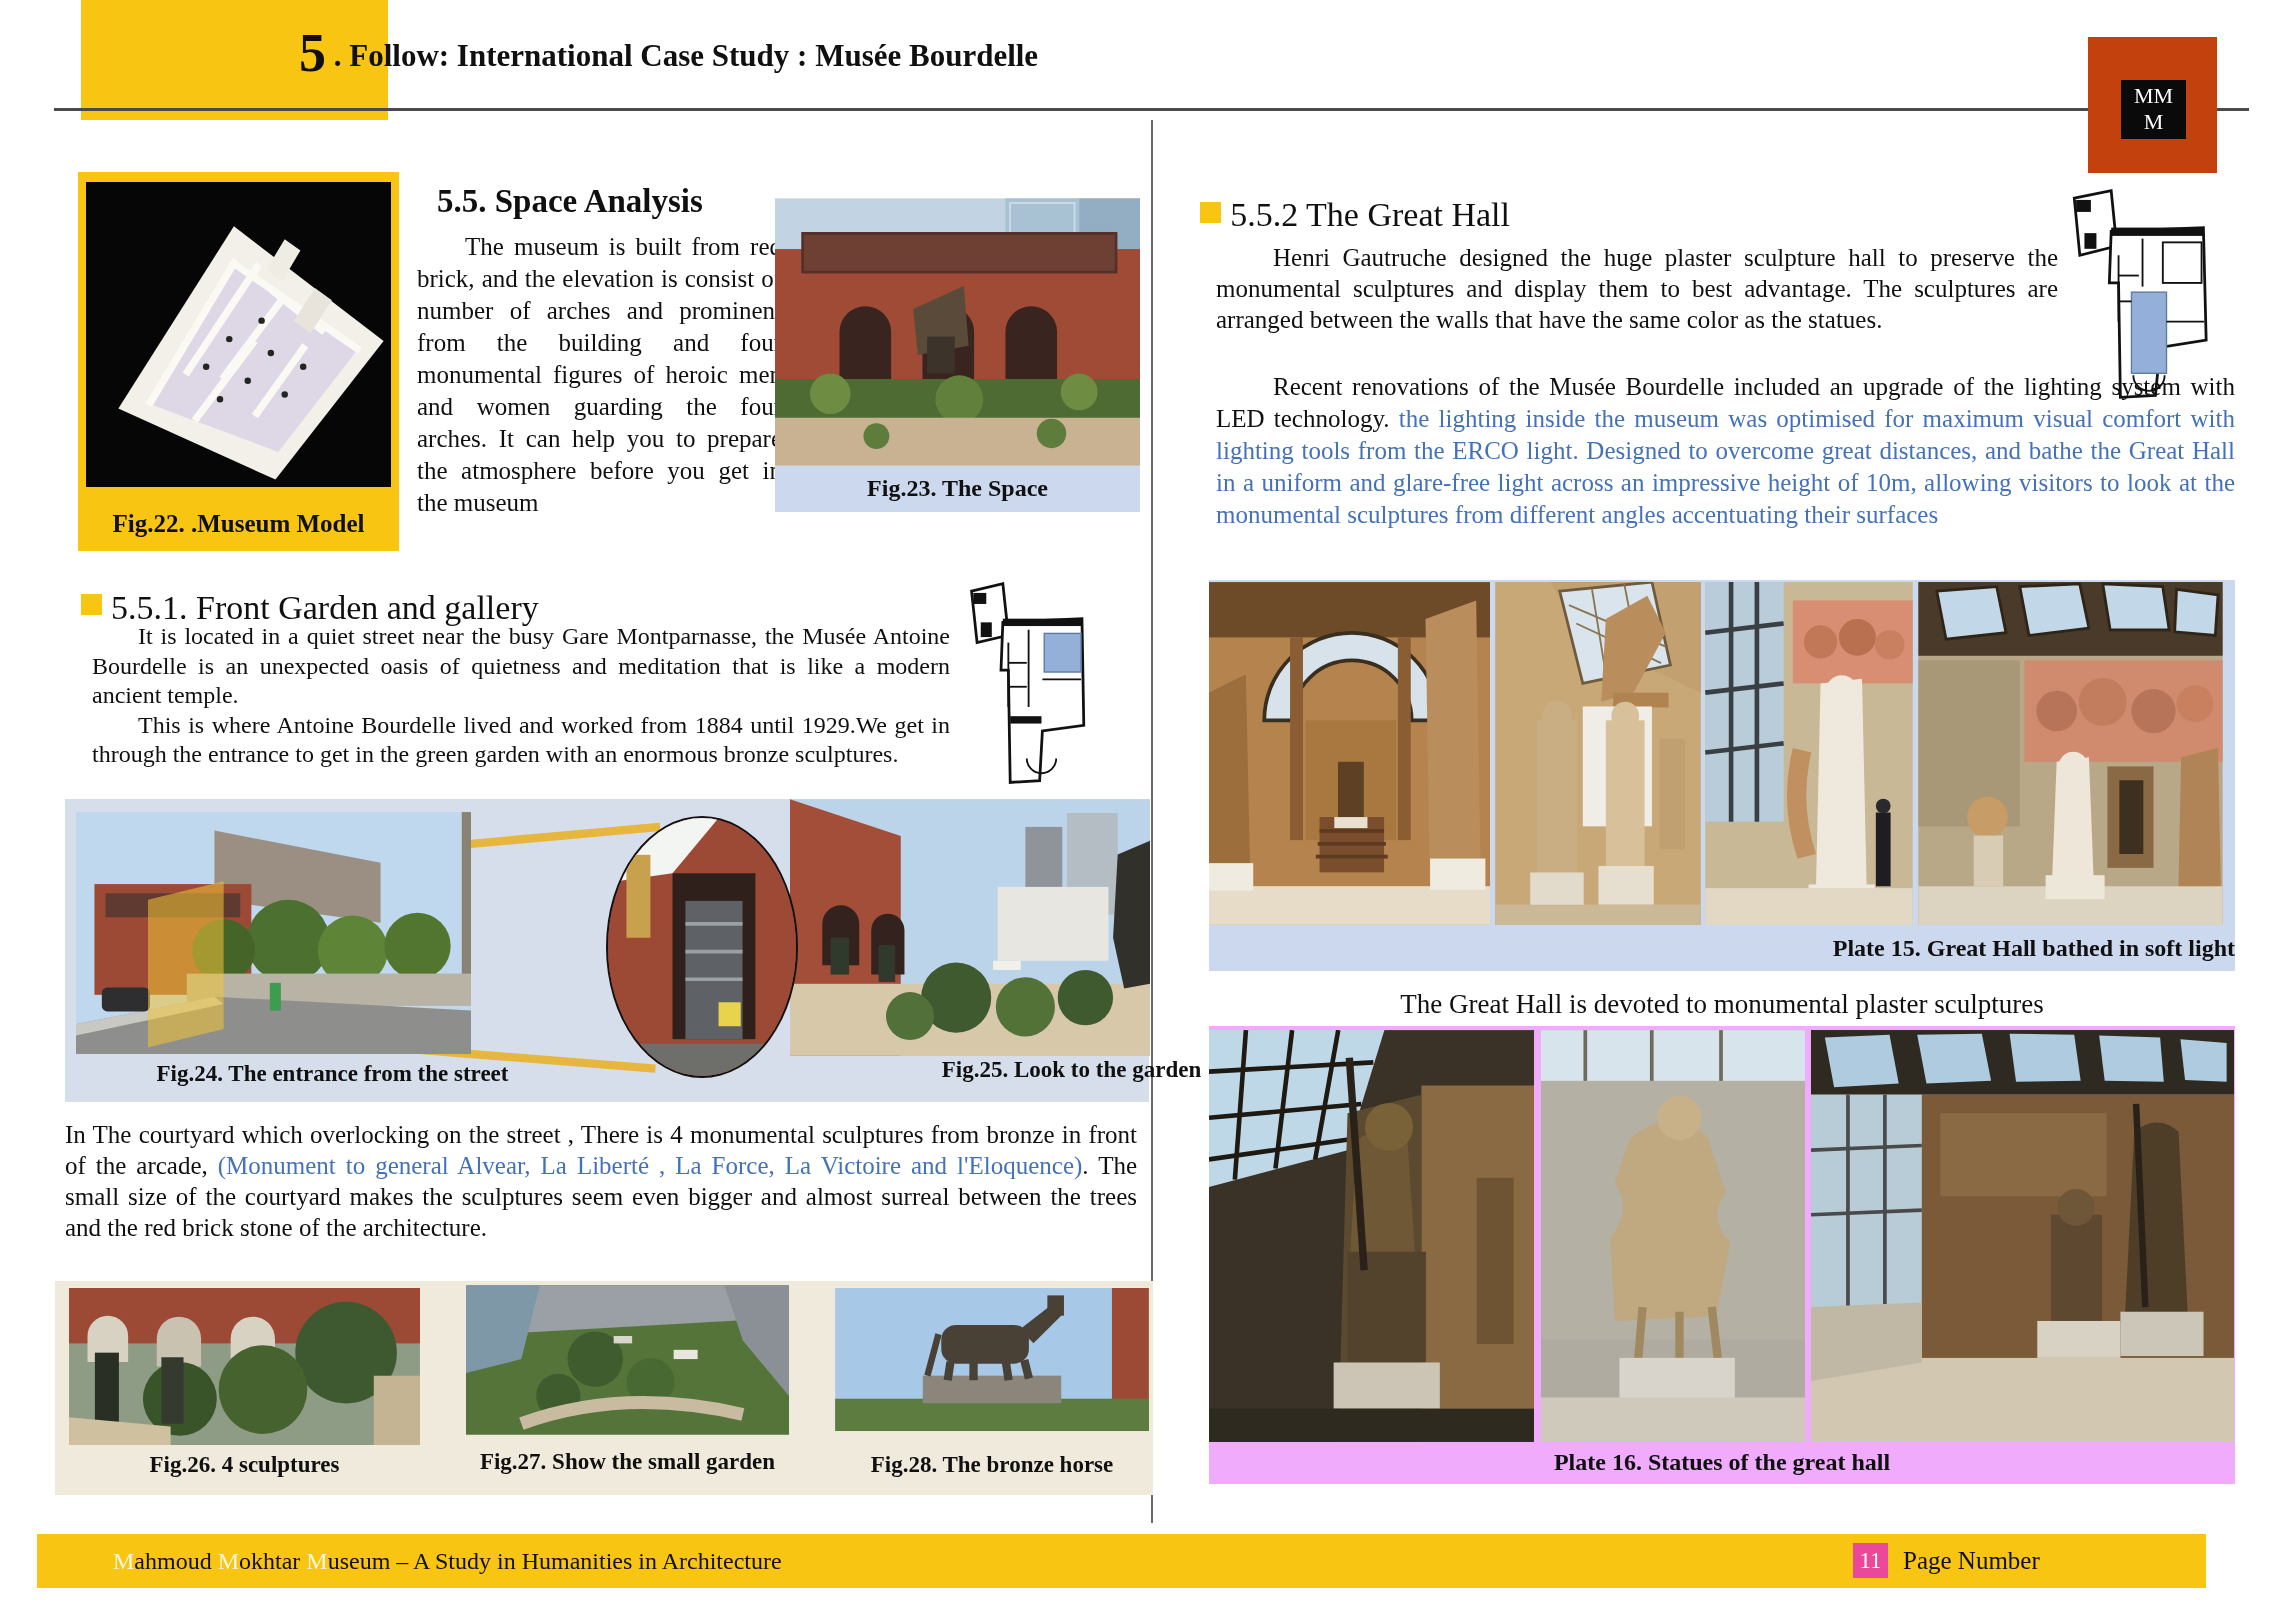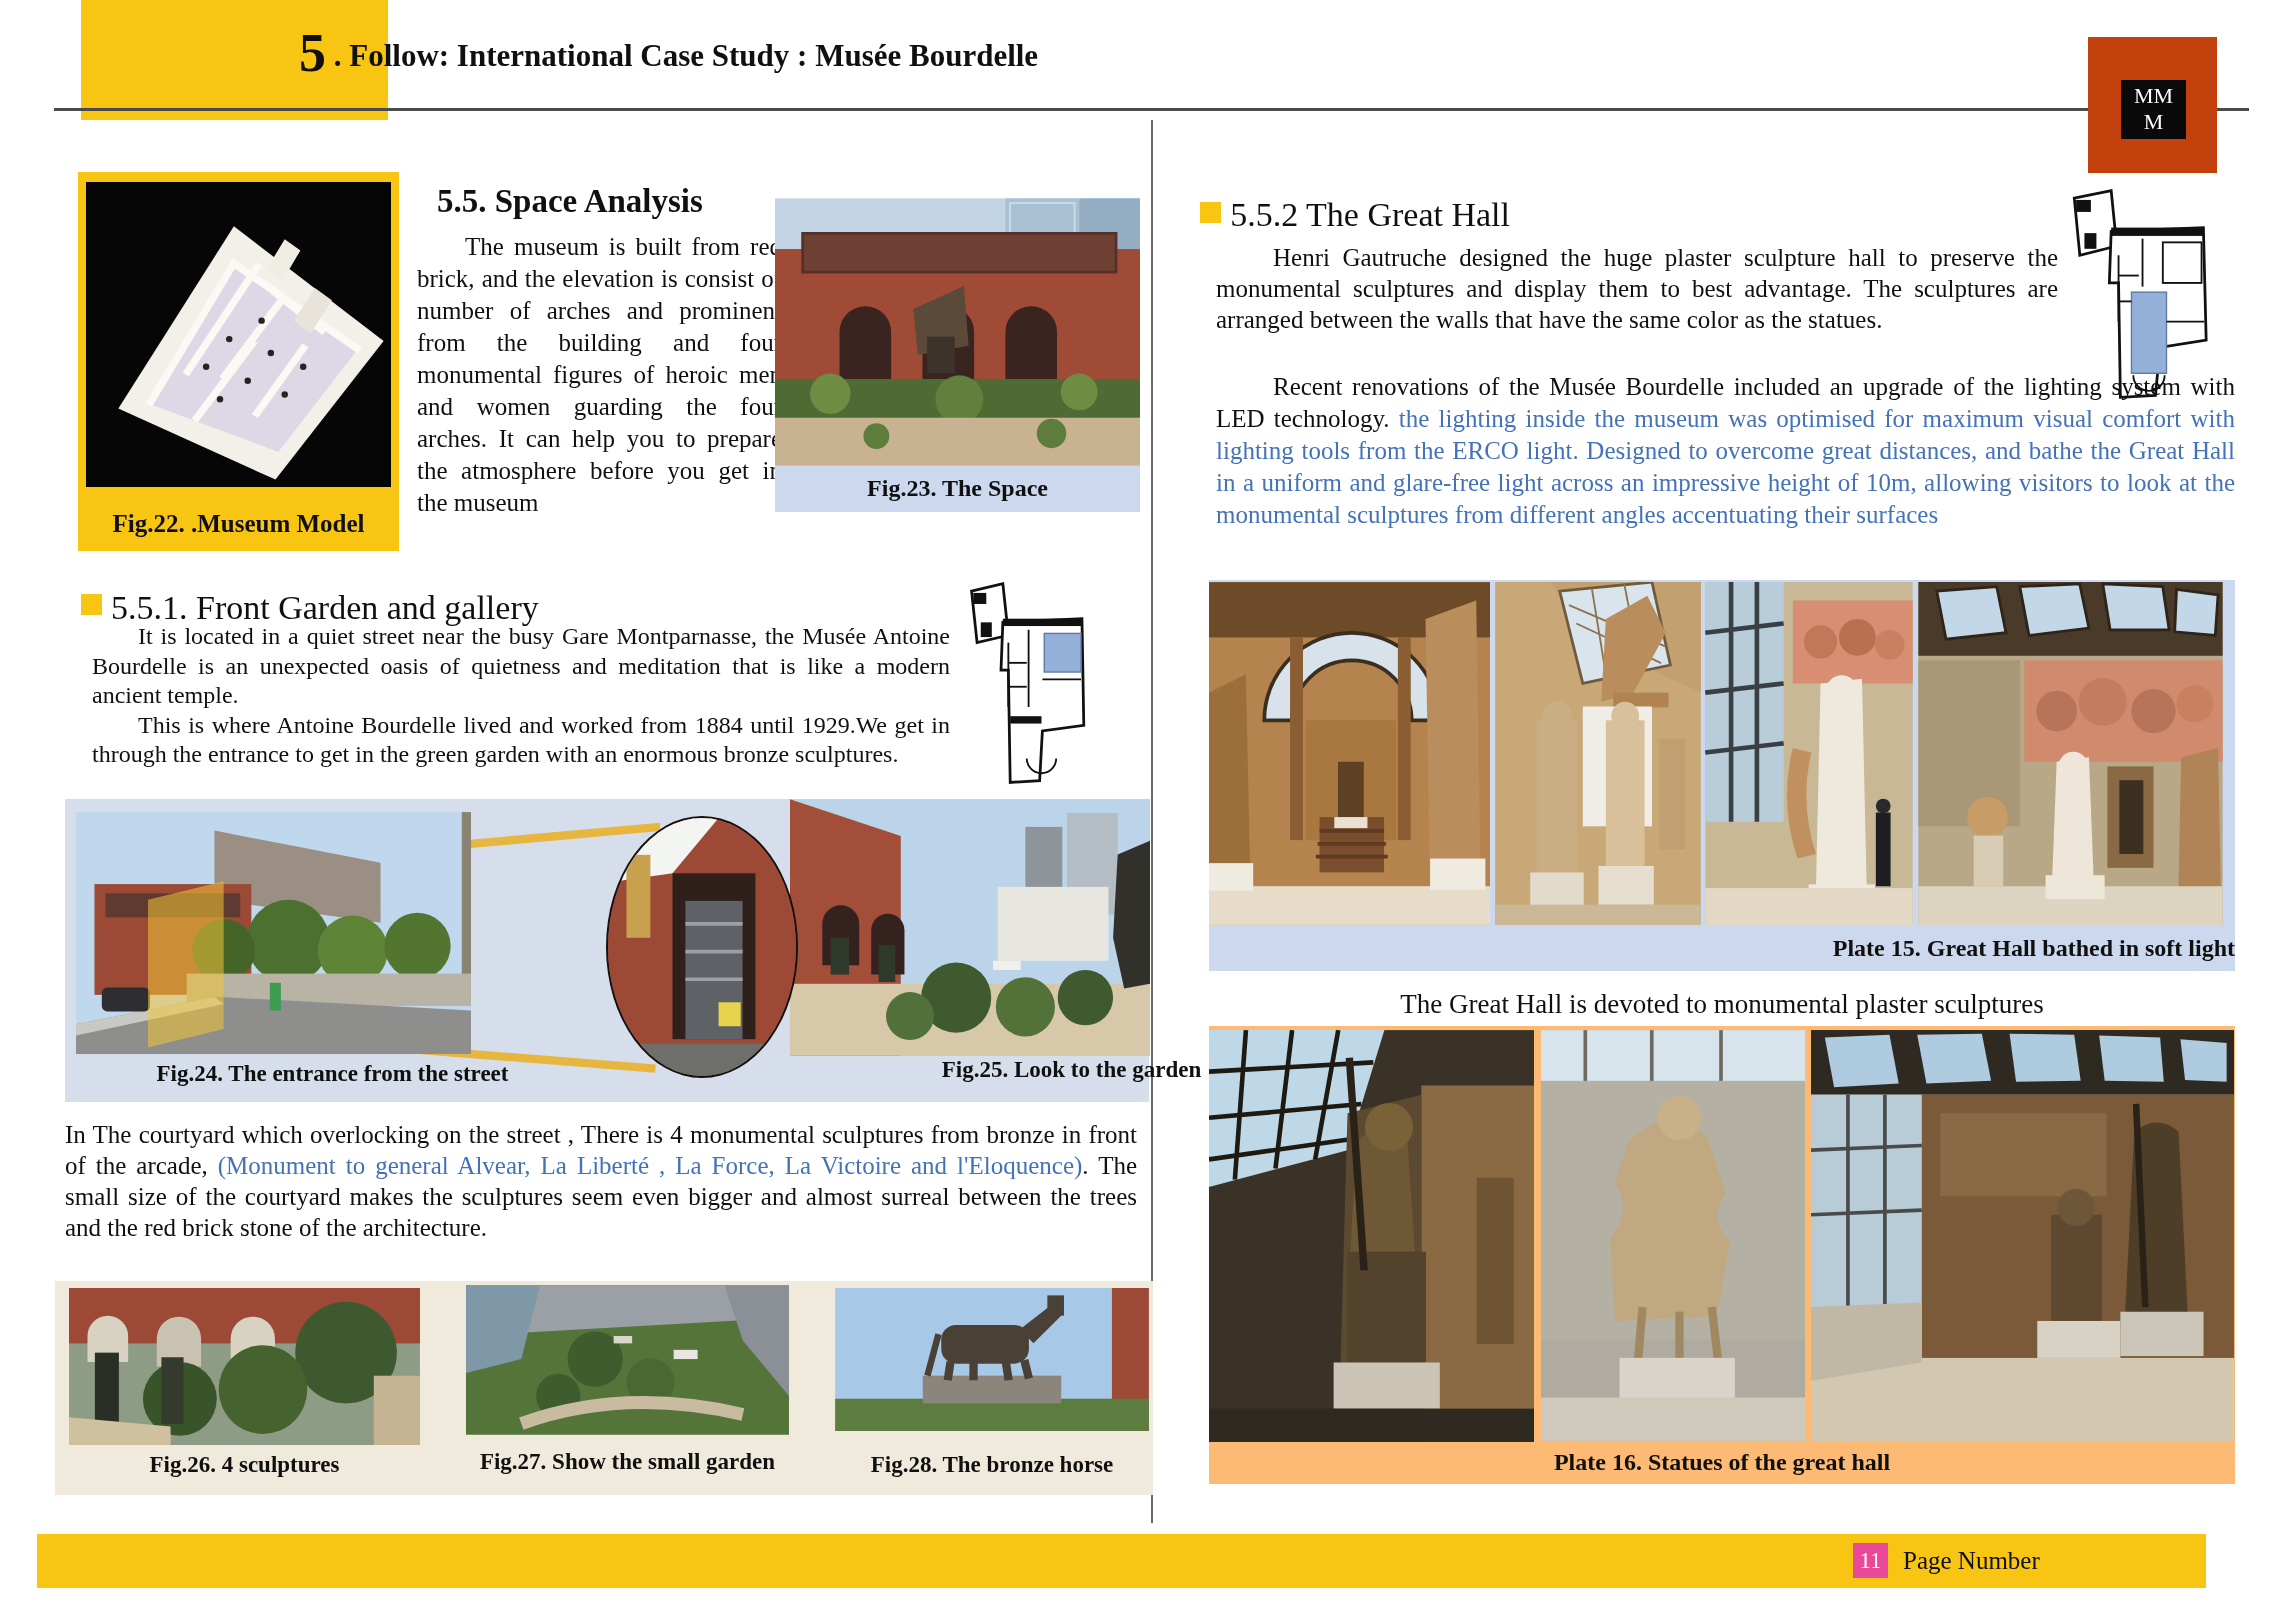--- a/index.html
+++ b/index.html
@@ -54,21 +54,21 @@
   .plan2{left:2054px;top:183px;width:166px;height:222px;}
   .q1{left:1216px;top:242px;width:842px;font-size:25px;line-height:31px;text-align:justify;text-indent:57px;}
   .q2{left:1216px;top:371px;width:1019px;font-size:25px;line-height:32px;text-align:justify;text-indent:57px;}
   .panel15{left:1209px;top:580px;width:1026px;height:391px;background:#CBD8ED;}
   .p15a{position:absolute;left:0;top:1.8px;width:281px;height:343px;}
   .p15b{position:absolute;left:286px;top:1.8px;width:206px;height:343px;}
   .p15c{position:absolute;left:496px;top:1.8px;width:208px;height:343px;}
   .p15d{position:absolute;left:709px;top:1.8px;width:305px;height:343px;}
   .cap15{position:absolute;left:0;top:345px;width:100%;line-height:46px;font-weight:bold;font-size:24px;text-align:right;}
   .midtext{left:1209px;top:989px;width:1026px;text-align:center;font-size:27px;}
-  .panel16{left:1209px;top:1026px;width:1026px;height:458px;background:#fdba74;}
+  .panel16{left:1209px;top:1026px;width:1026px;height:458px;background:#f0abfc;}
   .p16a{position:absolute;left:0;top:3.7px;width:325px;height:412px;}
   .p16b{position:absolute;left:332px;top:3.7px;width:264px;height:412px;}
   .p16c{position:absolute;left:602px;top:3.7px;width:423px;height:412px;}
   .cap16{position:absolute;left:0;top:415px;width:100%;line-height:42px;font-weight:bold;font-size:24px;text-align:center;}
   
   .footer{left:37px;top:1534px;width:2169px;height:54px;background:#F9C513;}
   .foot-left{position:absolute;left:76px;top:0;height:54px;line-height:54px;font-size:24px;}
   .foot-left .wm{color:#fdf7e2;}
   .pagebox{position:absolute;left:1816px;top:9.2px;width:35px;height:35px;background:#ec4899;color:#fff;
            text-align:center;line-height:35px;font-size:23px;}
@@ -515,16 +515,19 @@
       <rect x="245" y="315" width="90" height="40" fill="#D8D2C4"></rect>
       <rect x="335" y="305" width="90" height="48" fill="#CCC6B8"></rect>
       <rect x="0" y="355" width="458" height="91" fill="#D2C8B2"></rect>
       <polygon points="0,300 120,295 120,360 0,380" fill="#C0B8A4"></polygon>
     </svg>
   </div>
   <div class="cap16">Plate 16. Statues of the great hall</div>
 </div>
 
 <div class="abs footer">
+  <div class="foot-left">
+    <span class="wm">M</span><span>ahmoud </span><span class="wm">M</span><span>okhtar </span><span class="wm">M</span><span>useum – A Study in Humanities in Architecture</span>
+  </div>
   <div class="pagebox">11</div>
   <div class="pagelabel">Page Number</div>
 </div>
 
 
 </body></html>

